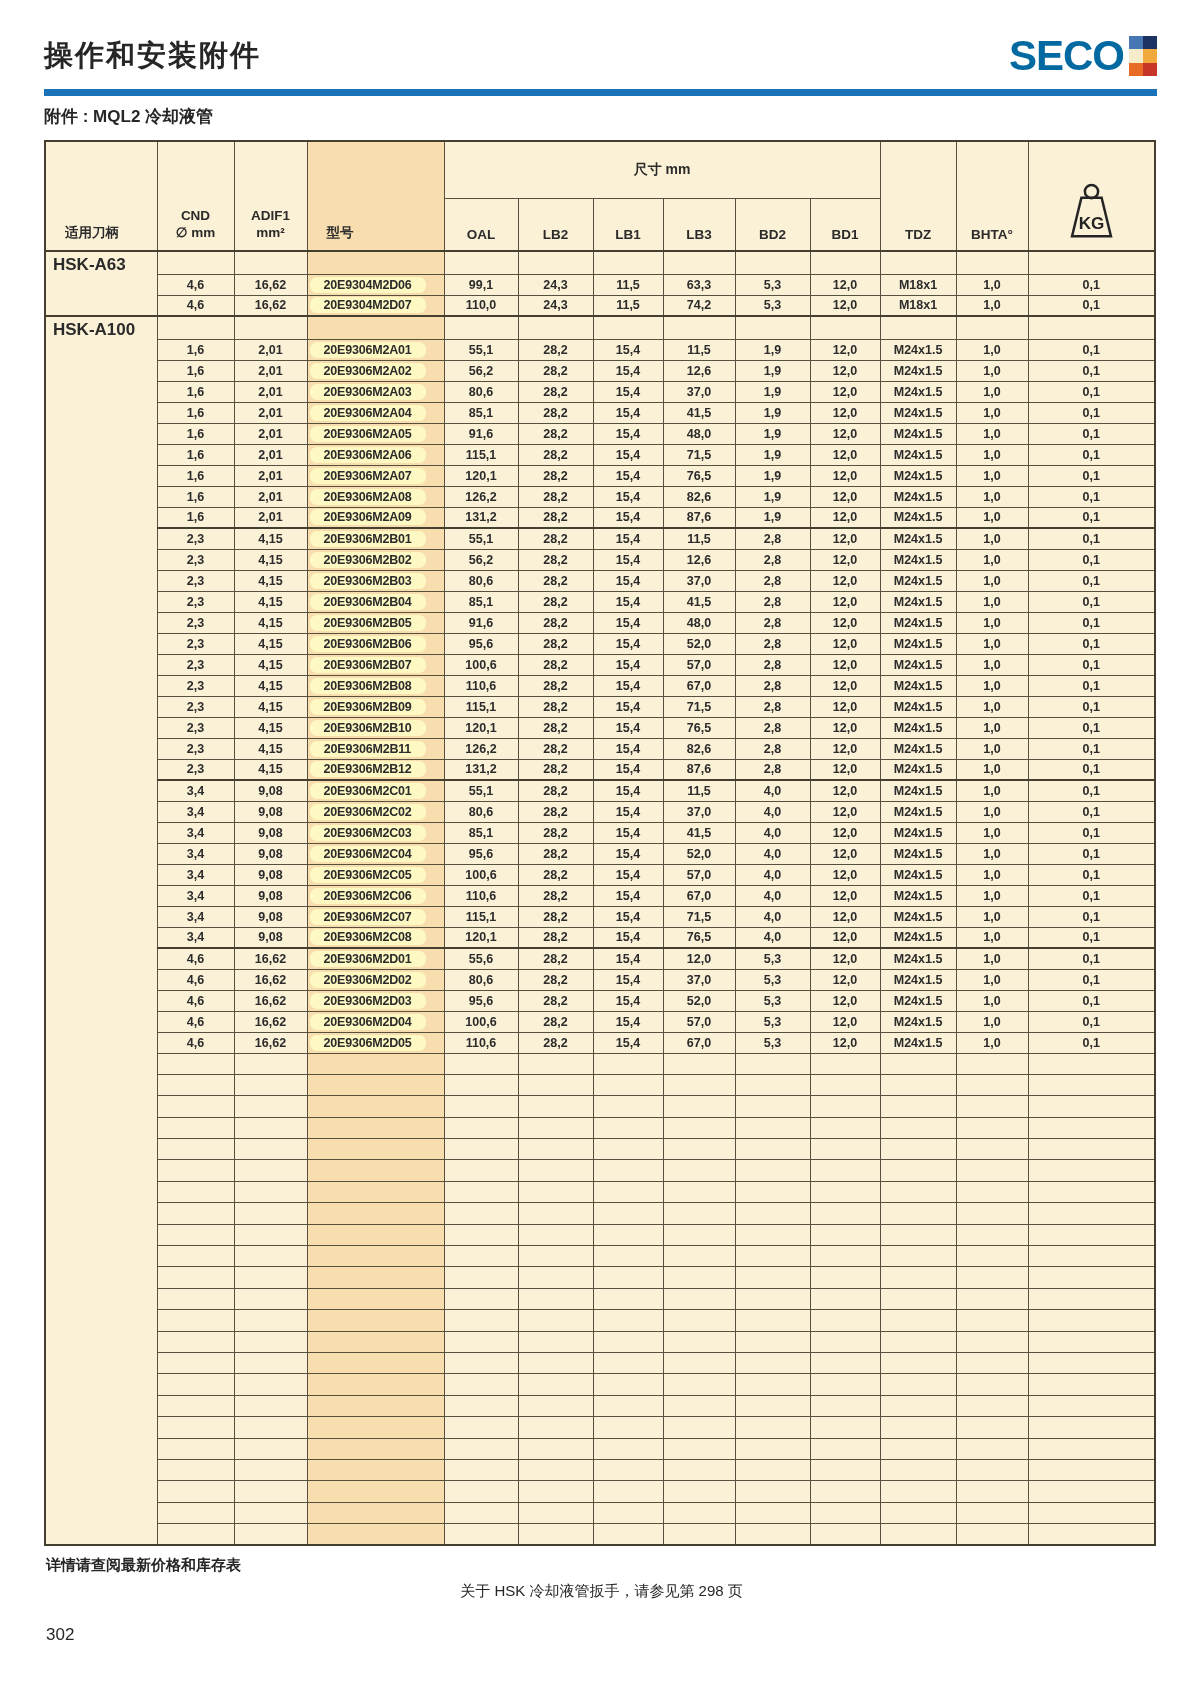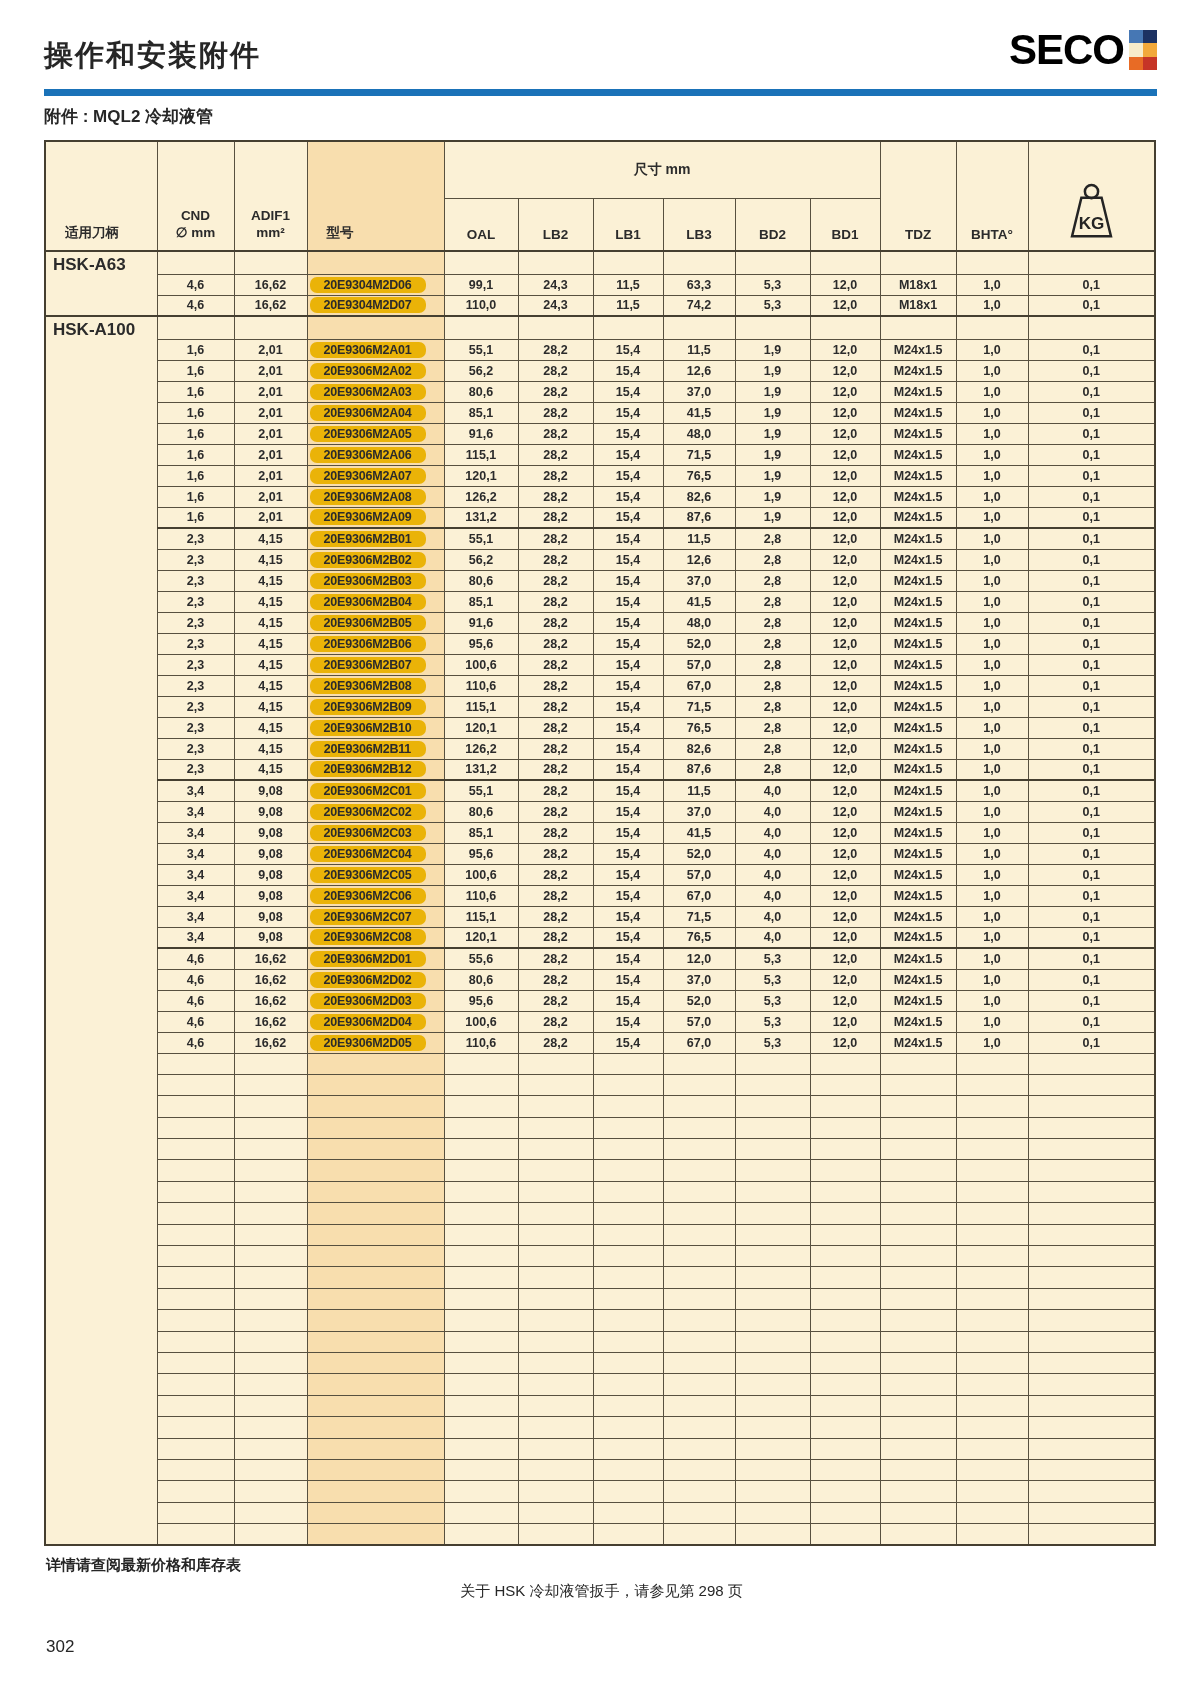--- a/index.html
+++ b/index.html
@@ -1,21 +1,21 @@
 <!DOCTYPE html>
 <html><head>
 <meta charset="utf-8">
 <style>
   * { margin:0; padding:0; box-sizing:border-box; }
   body { background:#ffffff; font-family:"Liberation Sans", sans-serif; color:#262626; }
   .page { width:1200px; height:1697px; background:#fff; position:relative; overflow:hidden; }
   .content { padding:30px 43px 0 44px; }
 
   
-  .masthead { display:flex; justify-content:space-between; align-items:flex-start; }
+  .masthead { display:flex; justify-content:space-between; align-items:flex-end; }
   .page-title { font-size:29px; font-weight:700; letter-spacing:2px; font-family:"Liberation Serif","DejaVu Serif",serif; padding-top:6px; }
   .logo { display:flex; align-items:flex-start; }
   .logo-text { font-size:42px; line-height:40px; font-weight:700; letter-spacing:-1px; }
   .logo-grid { display:grid; grid-template-columns:14px 14px; grid-auto-rows:13.4px; margin-left:5px; margin-top:0; }
   .blue-rule { height:7px; margin-top:13px; }
   .subtitle { font-size:17px; font-weight:700; margin-top:9px; }
 
   
   table { border-collapse:collapse; table-layout:fixed; width:1110px; margin-top:12px;
           background:#fbf1d6; border:2.5px solid #453f30; }
@@ -29,39 +29,39 @@
   thead th.mid { vertical-align:middle; padding-bottom:0; font-size:14px; }
   thead th div { line-height:1.3; }
   thead th.kgth { padding-bottom:8px; }
   tbody tr.label-row td { height:23px; }
   tbody tr.data-row td { height:21px; }
   tbody tr.empty-row td { height:21.4px; }
   tbody tr:first-child td { border-top:2.4px solid #453f30; }
   tr.gsep td { border-top:2.4px solid #453f30; }
   tr.sub-sep td { border-top:2.2px solid #453f30; }
   td.holder { vertical-align:top; text-align:left; padding:3px 0 0 7px; font-size:17px;margin-top:24px; }
-  .band { height:16px; line-height:16px; background:#eab308; width:116px; margin-left:2px;
+  .band { height:16px; line-height:16px; background:#fef9c3; width:116px; margin-left:2px;
           text-align:center; letter-spacing:-0.2px;border-radius:7px; }
 
   
   .footer { margin-top:10px; margin-left:2px; }
   .footer-line1 { font-size:15px; font-weight:700; }
   .footer-line2 { font-size:15px; font-weight:400; margin-top:7px;text-align:center; }
-  .pageno { font-size:17px; margin-top:36px; margin-left:2px; }
+  .pageno { font-size:17px; margin-top:24px; margin-left:2px; }
 </style>
 </head>
 <body>
 
 <div class="page">
   <div class="content">
 
     <div class="masthead">
       <div class="page-title">操作和安装附件</div>
       <div class="logo">
-        <span class="logo-text" style="color: #000000;">SECO</span>
+        <span class="logo-text" style="color: #0369a1;">SECO</span>
         <span class="logo-grid">
           <span class="logo-sq" style="background: rgb(70, 119, 180);"></span>
             <span class="logo-sq" style="background: rgb(28, 50, 99);"></span>
             <span class="logo-sq" style="background: rgb(247, 236, 202);"></span>
             <span class="logo-sq" style="background: rgb(242, 169, 59);"></span>
             <span class="logo-sq" style="background: rgb(232, 107, 37);"></span>
             <span class="logo-sq" style="background: rgb(198, 53, 39);"></span>
         </span>
       </div>
     </div>

